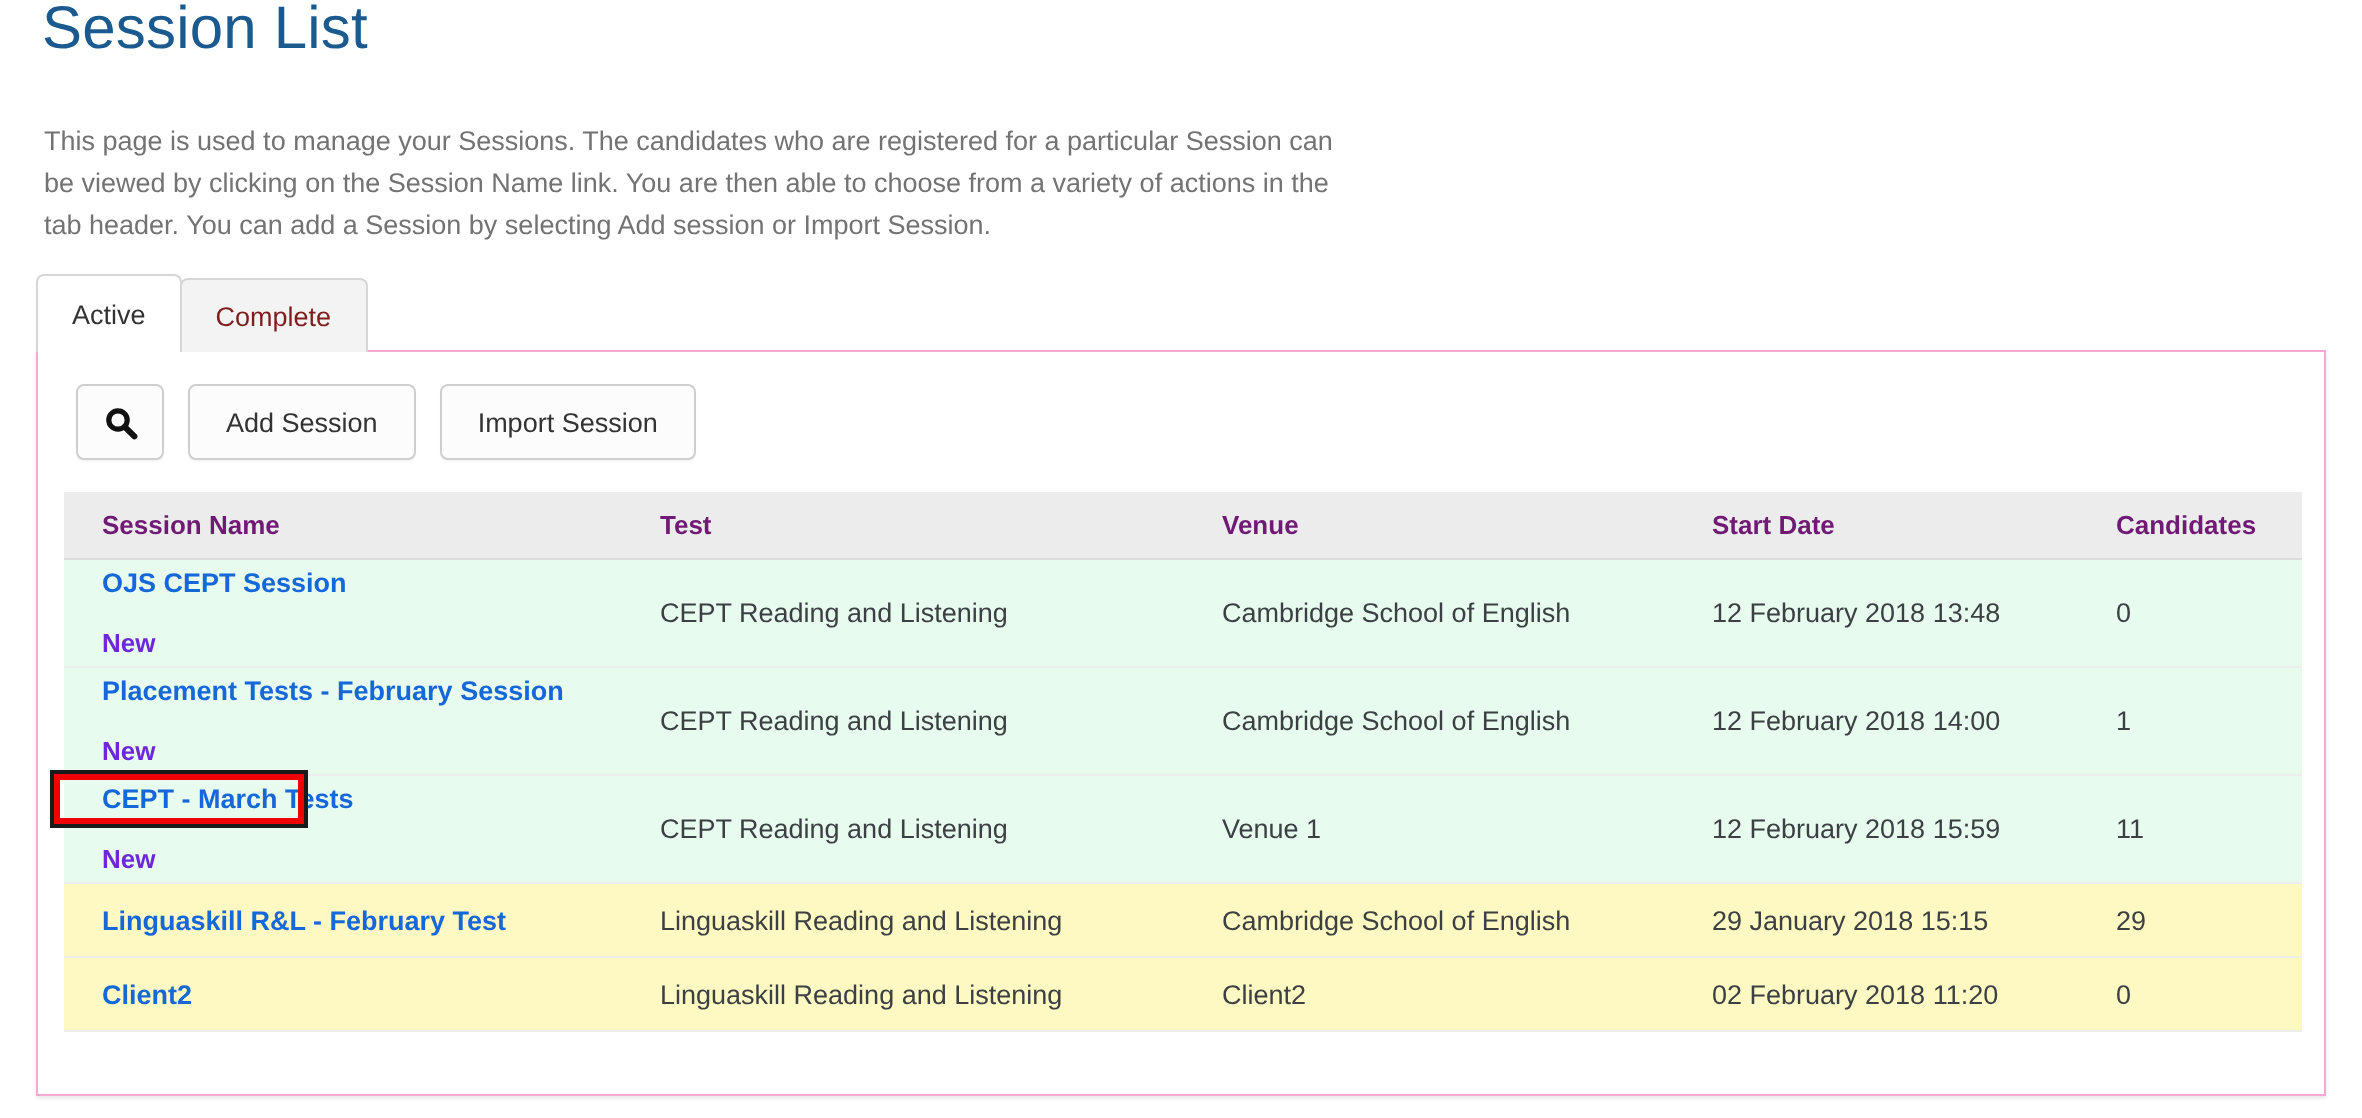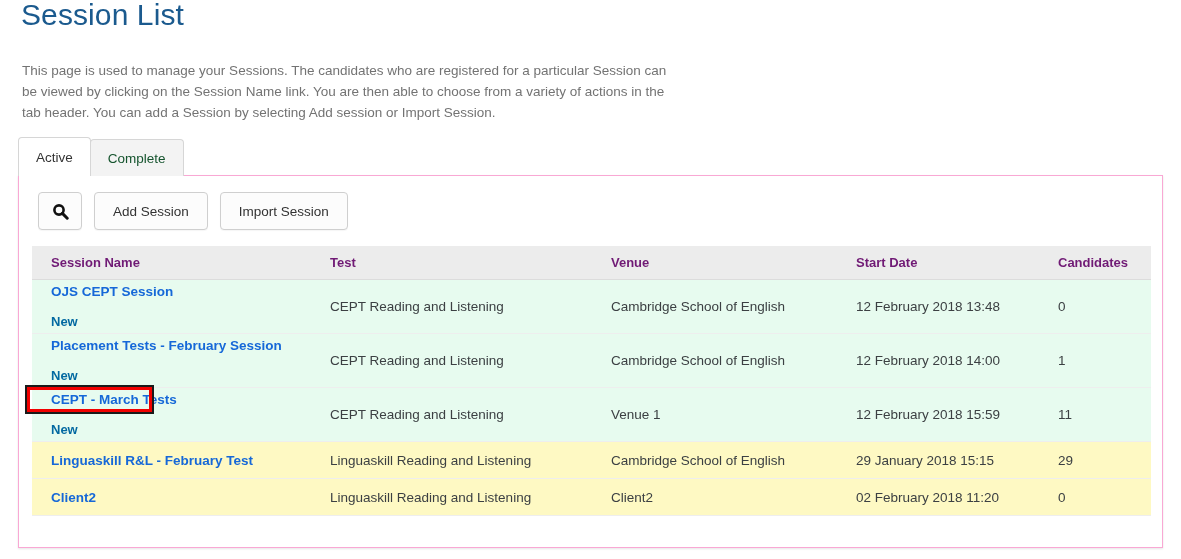--- a/index.html
+++ b/index.html
@@ -51,21 +51,21 @@
     align-items: flex-end;
     z-index: 3;
   }
   .tab {
     height: 37px;
     padding: 0 17px;
     display: flex;
     align-items: center;
     justify-content: center;
     font-size: 13.5px;
-    color: #14532d;
+    color: #7f1d1d;
     border: 1px solid #d6d6d6;
     border-bottom: none;
     border-top-left-radius: 4px;
     border-top-right-radius: 4px;
     background: #f3f3f3;
     margin-right: -1px;
     cursor: pointer;
     position: relative;
   }
   .tab.active {
@@ -174,21 +174,21 @@
   .sess-link {
     color: #1668d8;
     font-size: 13.5px;
     font-weight: 700;
     text-decoration: none;
     cursor: pointer;
     display: inline-block;
   }
   .sess-status {
     display: block;
-    color: #0369a1;
+    color: #6d28d9;
     font-size: 13px;
     font-weight: 700;
     margin-top: 15px;
   }
   .name-cell { position: relative; }
 
   
   .highlight-box {
     position: absolute;
     left: 27px;

